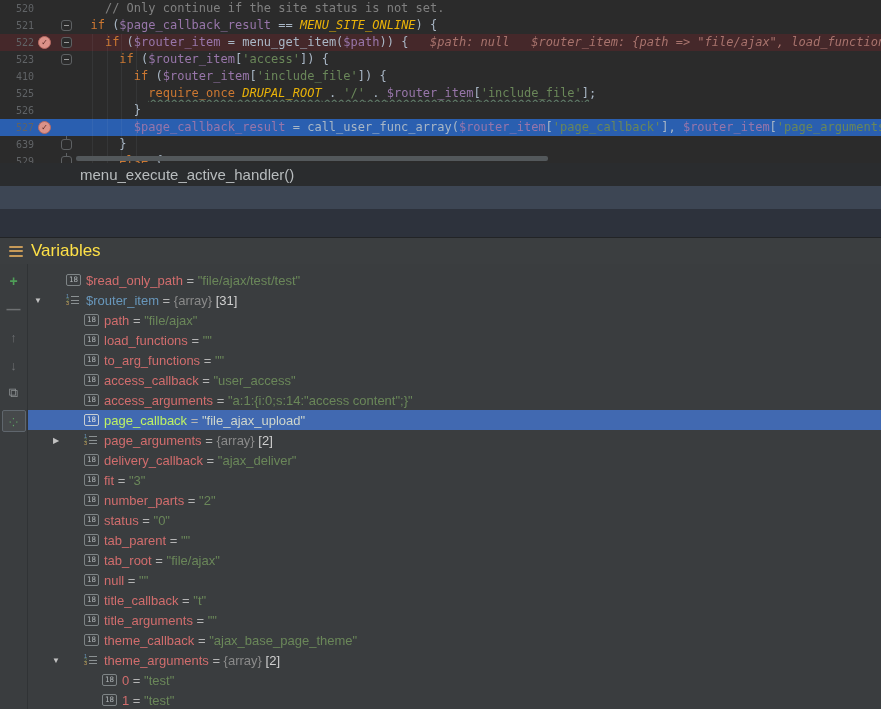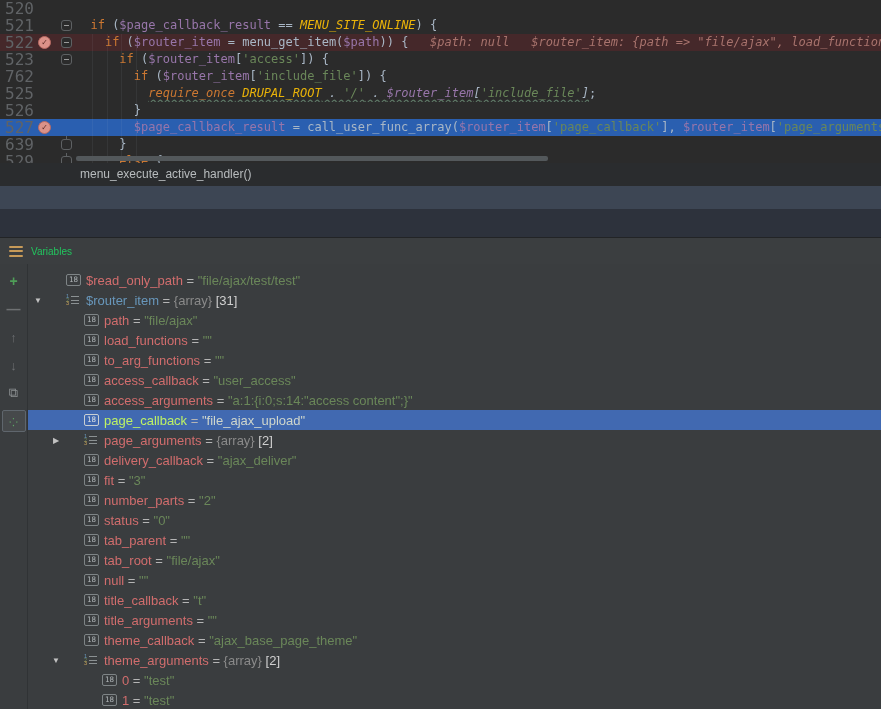--- a/index.html
+++ b/index.html
@@ -8,61 +8,61 @@
   .app { position:relative; width:881px; height:709px; }
 
   
   .editor { position:absolute; top:0; left:0; width:881px; height:163px;
             background:#2b2b2b; overflow:hidden;
             font-family:"DejaVu Sans Mono", monospace; font-size:12px; }
   .code-line { position:relative; display:flex; height:17px; line-height:17px; white-space:pre; }
   .code-line.bg-bp   { background:#45282a; }
   .code-line.bg-exec { background:#2a5fb0; }
   .gutter { flex:0 0 58px; display:flex; align-items:center; }
-  .lineno { width:34px; text-align:right; color:#606366; font-size:16px; }
+  .lineno { width:34px; text-align:right; color:#606366; font-size:10px; }
   .bp-slot { width:20px; height:17px; position:relative; }
   .bp-dot { position:absolute; left:4px; top:2px; width:13px; height:13px; border-radius:50%;
             background:#db9289; border:1px solid #b96a62; color:#5d2b26;
             font-size:9px; font-weight:bold; line-height:11px; text-align:center; }
   .foldcol { flex:0 0 18px; position:relative; }
   .fold-box { position:absolute; left:3px; top:3px; width:11px; height:11px;
               border:1px solid #5e6163; border-radius:3px; background:#2b2b2b; }
   .fold-box.minus::after { content:""; position:absolute; left:2px; top:4px; width:5px; height:1px; background:#9a9a9a; }
   .fold-box.end::before { content:""; position:absolute; left:4px; top:-4px; width:1px; height:4px; background:#5e6163; }
   .code-text { flex:1 1 auto; overflow:hidden; white-space:pre; color:#a9b7c6; }
   .t-d { color:#a9b7c6; }
   .t-c { color:#808080; }
   .t-k { color:#cc7832; }
   .t-v { color:#9876aa; }
   .t-s { color:#6a8759; }
   .t-ct { color:#eab308; font-style:italic; }
   .t-h { color:#a8736d; font-style:italic; }
-  .t-u { text-decoration:underline; text-decoration-style:wavy; text-decoration-color:#5f7a67; text-underline-offset:2px;font-style:italic; }
+  .t-u { text-decoration:underline; text-decoration-style:wavy; text-decoration-color:#5f7a67; text-underline-offset:2px; }
   .guides { position:absolute; top:34px; bottom:0; left:0; right:0; pointer-events:none; }
   .guide { position:absolute; top:0; bottom:0; width:1px; background:rgba(180,190,200,0.08); }
   .hscroll { position:absolute; left:76px; top:156px; width:472px; height:5px;
              background:#53585b; border-radius:2px; }
 
   
   .frame-bar { position:absolute; top:163px; left:0; width:881px; height:23px;
-               background:#2a2c2e; color:#b8bcbe; font-size:12px; line-height:23px;
+               background:#2a2c2e; color:#b8bcbe; font-size:15px; line-height:23px;
                padding-left:80px; }
 
   
   .band-blue { position:absolute; top:186px; left:0; width:881px; height:23px; background:#3d4654; }
   .band-dark { position:absolute; top:209px; left:0; width:881px; height:28px; background:#2d323c; }
   .band-sep  { position:absolute; top:237px; left:0; width:881px; height:1px; background:#222426; }
 
   
   .var-header { position:absolute; top:238px; left:0; width:881px; height:26px;
                 background:#3b3e40; display:flex; align-items:center; }
   .var-header-icon { width:14px; height:11px; margin:0 8px 0 9px; display:flex;
                      flex-direction:column; justify-content:space-between; }
   .var-header-icon i { display:block; height:2px; background:#c79a58; border-radius:1px; }
-  .var-title { color:#22c55e; font-size:10px; }
+  .var-title { color:#fde047; font-size:17px; }
 
   
   .var-panel { position:absolute; top:264px; left:0; width:881px; height:445px; background:#3a3d3f; }
   .var-toolbar { position:absolute; left:0; top:0; width:28px; height:445px;
                  border-right:1px solid #303335; display:flex; flex-direction:column;
                  align-items:center; padding-top:6px; }
   .tb-btn { width:24px; height:22px; margin-bottom:6px; display:flex; align-items:center;
             justify-content:center; font-size:14px; border-radius:2px; }
   .tb-add { color:#4f9e58; font-weight:bold; }
   .tb-dash { color:#6e7173; font-weight:bold; }
@@ -93,25 +93,25 @@
   .vtype { color:#8a8a8a; }
   .vcount { color:#d0d0d0; }
 </style>
 </head>
 <body>
 
 <div class="app">
 
   <div class="editor">
     <div id="editor-lines">
-        <div class="code-line"><div class="gutter"><span class="lineno">520</span><span class="bp-slot"></span></div><div class="foldcol"></div><div class="code-text"><span class="t-d">    </span></div></div>
+        <div class="code-line"><div class="gutter"><span class="lineno">520</span><span class="bp-slot"></span></div><div class="foldcol"></div><div class="code-text"><span class="t-d">    </span><span class="t-c">// Only continue if the site status is not set.</span></div></div>
         <div class="code-line"><div class="gutter"><span class="lineno">521</span><span class="bp-slot"></span></div><div class="foldcol"><span class="fold-box minus"></span></div><div class="code-text"><span class="t-d">  </span><span class="t-k">if</span><span class="t-d"> (</span><span class="t-v">$page_callback_result</span><span class="t-d"> == </span><span class="t-ct">MENU_SITE_ONLINE</span><span class="t-d">) {</span></div></div>
         <div class="code-line bg-bp"><div class="gutter"><span class="lineno">522</span><span class="bp-slot"><span class="bp-dot">✓</span></span></div><div class="foldcol"><span class="fold-box minus"></span></div><div class="code-text"><span class="t-d">    </span><span class="t-k">if</span><span class="t-d"> (</span><span class="t-v">$router_item</span><span class="t-d"> = menu_get_item(</span><span class="t-v">$path</span><span class="t-d">)) {   </span><span class="t-h">$path: null   $router_item: {path =&gt; "file/ajax", load_functions =&gt; ""</span></div></div>
         <div class="code-line"><div class="gutter"><span class="lineno">523</span><span class="bp-slot"></span></div><div class="foldcol"><span class="fold-box minus"></span></div><div class="code-text"><span class="t-d">      </span><span class="t-k">if</span><span class="t-d"> (</span><span class="t-v">$router_item</span><span class="t-d">[</span><span class="t-s">'access'</span><span class="t-d">]) {</span></div></div>
-        <div class="code-line"><div class="gutter"><span class="lineno">762</span><span class="bp-slot"></span></div><div class="foldcol"></div><div class="code-text"><span class="t-d">        </span><span class="t-k">if</span><span class="t-d"> (</span><span class="t-v">$router_item</span><span class="t-d">[</span><span class="t-s">'include_file'</span><span class="t-d">]) {</span></div></div>
+        <div class="code-line"><div class="gutter"><span class="lineno">410</span><span class="bp-slot"></span></div><div class="foldcol"></div><div class="code-text"><span class="t-d">        </span><span class="t-k">if</span><span class="t-d"> (</span><span class="t-v">$router_item</span><span class="t-d">[</span><span class="t-s">'include_file'</span><span class="t-d">]) {</span></div></div>
         <div class="code-line"><div class="gutter"><span class="lineno">525</span><span class="bp-slot"></span></div><div class="foldcol"></div><div class="code-text"><span class="t-d">          </span><span class="t-k t-u">require_once</span><span class="t-d t-u"> </span><span class="t-ct t-u">DRUPAL_ROOT</span><span class="t-d t-u"> . </span><span class="t-s t-u">'/'</span><span class="t-d t-u"> . </span><span class="t-v t-u">$router_item</span><span class="t-d t-u">[</span><span class="t-s t-u">'include_file'</span><span class="t-d t-u">]</span><span class="t-d">;</span></div></div>
         <div class="code-line"><div class="gutter"><span class="lineno">526</span><span class="bp-slot"></span></div><div class="foldcol"></div><div class="code-text"><span class="t-d">        }</span></div></div>
         <div class="code-line bg-exec"><div class="gutter"><span class="lineno">527</span><span class="bp-slot"><span class="bp-dot">✓</span></span></div><div class="foldcol"></div><div class="code-text"><span class="t-d">        </span><span class="t-v">$page_callback_result</span><span class="t-d"> = call_user_func_array(</span><span class="t-v">$router_item</span><span class="t-d">[</span><span class="t-s">'page_callback'</span><span class="t-d">], </span><span class="t-v">$router_item</span><span class="t-d">[</span><span class="t-s">'page_arguments'</span></div></div>
         <div class="code-line"><div class="gutter"><span class="lineno">639</span><span class="bp-slot"></span></div><div class="foldcol"><span class="fold-box end"></span></div><div class="code-text"><span class="t-d">      }</span></div></div>
         <div class="code-line"><div class="gutter"><span class="lineno">529</span><span class="bp-slot"></span></div><div class="foldcol"><span class="fold-box end"></span></div><div class="code-text"><span class="t-d">      </span><span class="t-k">else</span><span class="t-d"> {</span></div></div>
       </div>
     <div class="guides">
       <div class="guide" style="left:92px"></div>
       <div class="guide" style="left:107px"></div>
       <div class="guide" style="left:121px"></div>

